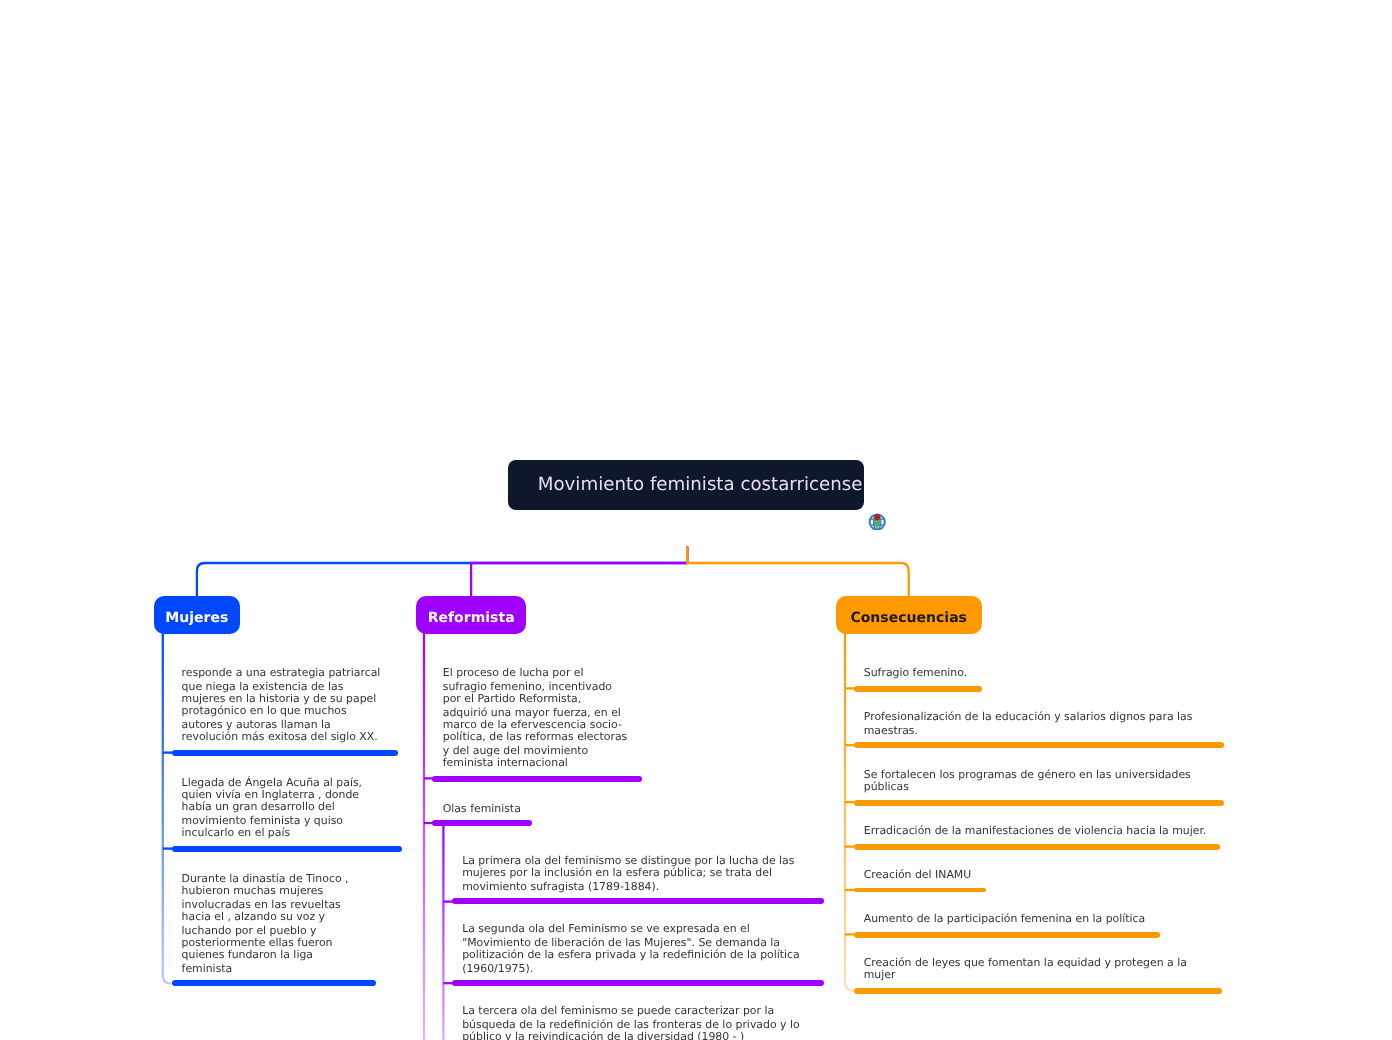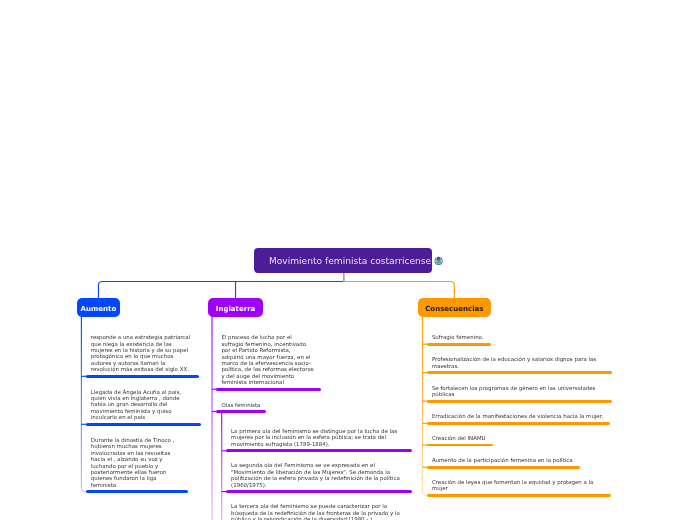--- a/index.html
+++ b/index.html
@@ -2,22 +2,22 @@
 <html><head>
 <meta charset="utf-8">
 <title>Movimiento feminista costarricense</title>
 <style>
   html,body{margin:0;padding:0;background:#ffffff;}
   #stage{will-change:transform;}
   body{width:696px;height:520px;font-family:"Liberation Sans",sans-serif;overflow:hidden;position:relative;}
   #stage{position:absolute;left:0;top:0;width:696px;height:520px;background:#fff;}
   #wires{position:absolute;left:0;top:0;}
 
-  .root-node{position:absolute;left:253.6px;top:248px;width:178.9px;height:25px;padding-left:14px;
-    background:#4c1d95;border-radius:4px;box-sizing:border-box;
+  .root-node{position:absolute;left:253.6px;top:230px;width:178.9px;height:25px;padding-left:14px;
+    background:#0f172a;border-radius:4px;box-sizing:border-box;
     display:flex;align-items:center;justify-content:center;}
   .root-label{font-family:"DejaVu Sans",sans-serif;color:#e7dff0;font-size:9.1px;white-space:nowrap;}
   .root-icon{position:absolute;left:434.3px;top:255.6px;}
 
   .badge{position:absolute;border-radius:5px;box-sizing:border-box;
     display:flex;align-items:center;justify-content:center;white-space:nowrap;}
   .badge .blabel{font-family:"DejaVu Sans",sans-serif;font-weight:bold;font-size:7.02px;position:relative;top:1.2px;}
 
   .node-text{position:absolute;font-family:"DejaVu Sans",sans-serif;font-size:5.45px;
     line-height:6.43px;color:#333333;white-space:pre-line;}
@@ -125,21 +125,21 @@
   <svg class="root-icon" width="9.2" height="9.2" viewBox="0 0 46 46">
     <circle cx="23" cy="25" r="19" fill="none" stroke="#2d7fc4" stroke-width="5"></circle>
     <ellipse cx="23" cy="25" rx="9" ry="19" fill="none" stroke="#2d7fc4" stroke-width="3.6"></ellipse>
     <path d="M5.5 18 H40.5 M5.5 33 H40.5" stroke="#2d7fc4" stroke-width="3"></path>
     <path d="M23 41 C16.5 32.5 13.3 28 13.3 22.5 A9.7 9.7 0 0 1 32.7 22.5 C32.7 28 29.5 32.5 23 41 Z" fill="#55a96a"></path>
     <circle cx="23" cy="13" r="7.2" fill="#cc1414"></circle>
   </svg>
 
   <div id="branches">
       <div class="badge" style="left: 77.1px; top: 298px; width: 42.6px; height: 18.6px; background: rgb(0, 71, 255);">
-        <span class="blabel" style="color: rgb(255, 255, 255);">Aumento</span>
+        <span class="blabel" style="color: rgb(255, 255, 255);">Mujeres</span>
       </div>
       <div class="node-text" style="left: 90.8px; top: 334.15px;">responde a una estrategia patriarcal
 que niega la existencia de las
 mujeres en la historia y de su papel
 protagónico en lo que muchos
 autores y autoras llaman la
 revolución más exitosa del siglo XX.</div>
       <div class="bar" style="left: 85.8px; top: 374.85px; width: 113.6px; background: rgb(0, 71, 255);"></div>
       <div class="node-text" style="left: 90.8px; top: 388.58px;">Llegada de Ángela Acuña al país,
 quien vivía en Inglaterra , donde
@@ -150,21 +150,21 @@
       <div class="node-text" style="left: 90.8px; top: 436.79px;">Durante la dinastía de Tinoco ,
 hubieron muchas mujeres
 involucradas en las revueltas
 hacia el , alzando su voz y
 luchando por el pueblo y
 posteriormente ellas fueron
 quienes fundaron la liga
 feminista</div>
       <div class="bar" style="left: 85.8px; top: 490.35px; width: 102.1px; background: rgb(0, 71, 255);"></div>
       <div class="badge" style="left: 207.9px; top: 298px; width: 55.4px; height: 18.6px; background: rgb(159, 0, 253);">
-        <span class="blabel" style="color: rgb(255, 255, 255);">Inglaterra</span>
+        <span class="blabel" style="color: rgb(255, 255, 255);">Reformista</span>
       </div>
       <div class="node-text" style="left: 221.4px; top: 334.19px;">El proceso de lucha por el
 sufragio femenino, incentivado
 por el Partido Reformista,
 adquirió una mayor fuerza, en el
 marco de la efervescencia socio-
 política, de las reformas electoras
 y del auge del movimiento
 feminista internacional</div>
       <div class="bar" style="left: 216.4px; top: 387.75px; width: 104.2px; background: rgb(159, 0, 253);"></div>

